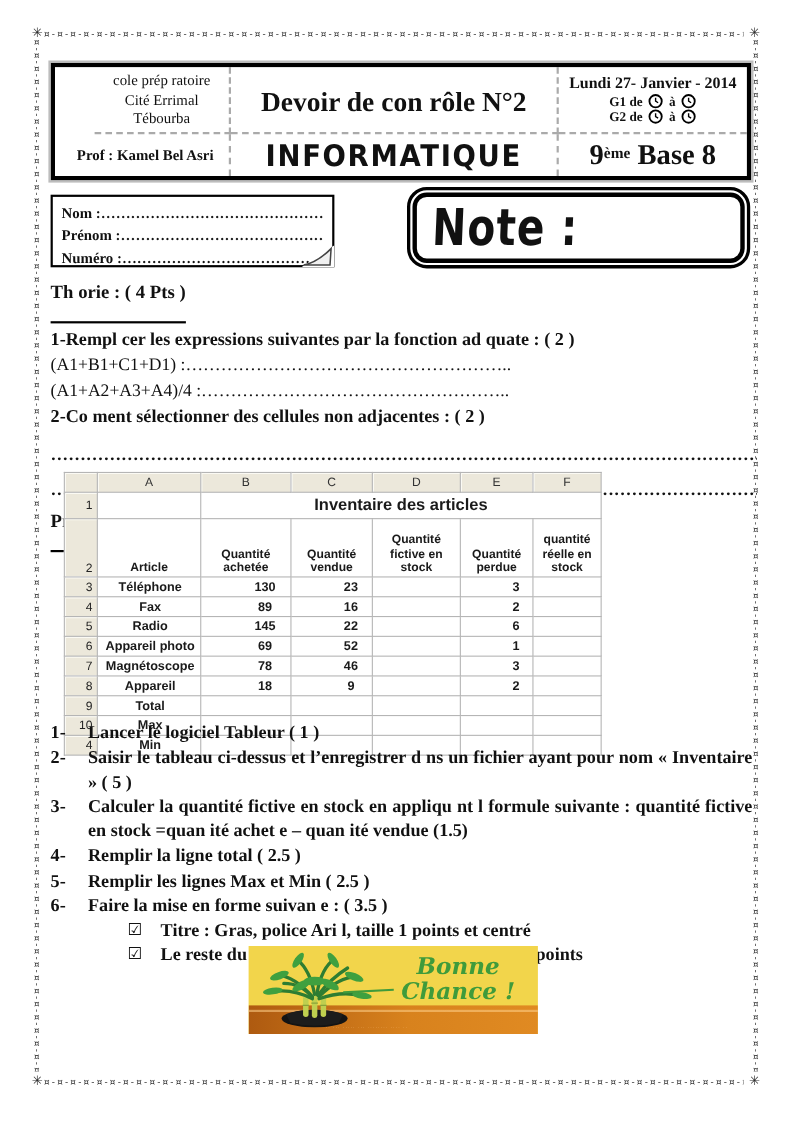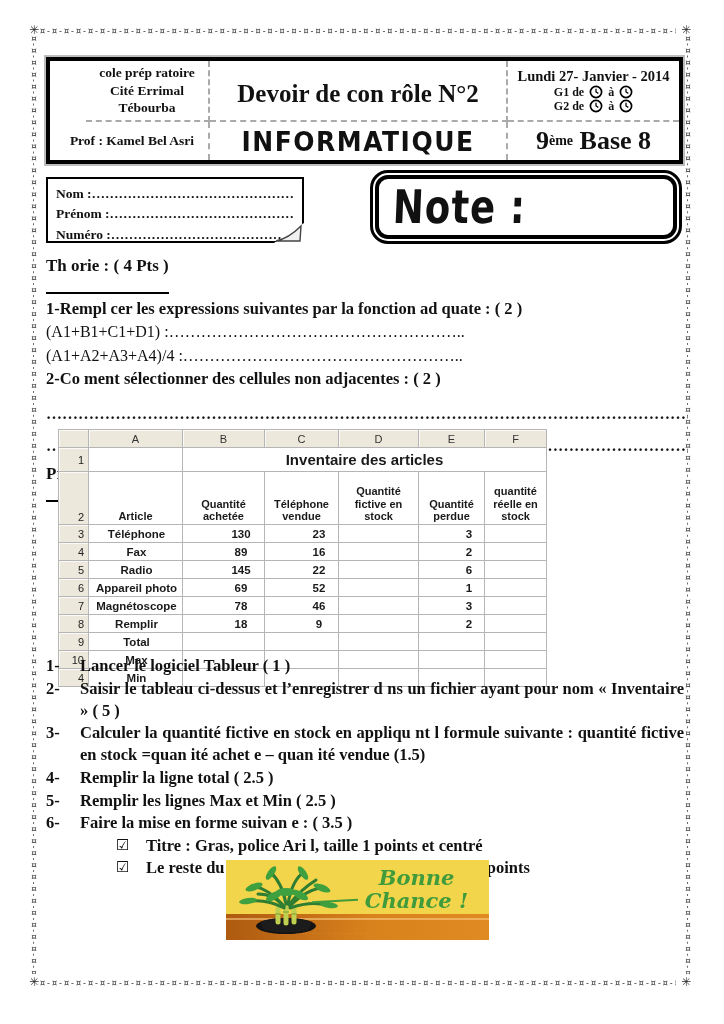--- a/index.html
+++ b/index.html
@@ -17,21 +17,21 @@
   .deco-corner{width:16px;height:16px;font-size:12px;line-height:16px;text-align:center;}
   .c-tl{left:26px;top:22px;} .c-tr{left:678px;top:22px;}
   .c-bl{left:26px;top:974px;} .c-br{left:678px;top:974px;}
 
   
   .hdr{position:absolute;left:46px;top:57px;width:629px;height:99px;
        border:4px solid #000;outline:2px solid #bdbdbd;background:#fff;
        display:grid;grid-template-columns:160px 298px 1fr;grid-template-rows:61px 1fr;}
   .hdr .cell{display:flex;align-items:center;justify-content:center;}
   .cell-school{border-right:2px dashed #aaa;border-bottom:2px dashed #aaa;flex-direction:column;
-       font-weight:bold;font-size:13.5px;line-height:1.3;text-align:right;margin-left:36px;}
+       font-weight:normal;font-size:13.5px;line-height:1.3;text-align:right;margin-left:36px;}
   .cell-title{border-right:2px dashed #aaa;border-bottom:2px dashed #aaa;align-items:flex-start;padding-top:6px;
        font-weight:bold;font-size:25px;}
   .cell-datetime{border-bottom:2px dashed #aaa;flex-direction:column;font-weight:bold;}
   .dt-date{font-size:14.5px;}
   .dt-g{font-size:12px;display:flex;align-items:center;gap:5px;line-height:1.2;}
   .clock{width:14px;height:14px;display:inline-block;}
   .cell-prof{border-right:2px dashed #aaa;justify-content:flex-start;padding-left:6px;
        font-weight:bold;font-size:13.5px;}
   .cell-subject{border-right:2px dashed #aaa;font-family:"DejaVu Sans",sans-serif;font-weight:800;
        font-size:25px;letter-spacing:1.5px;transform-origin:center;}
@@ -207,21 +207,21 @@
       </tr>
       <tr class="titler">
         <td class="rn">1</td>
         <td></td>
         <td class="sheet-title" colspan="5">Inventaire des articles</td>
       </tr>
       <tr class="head2">
         <td class="rn">2</td>
         <td class="h2">Article</td>
         <td class="h2">Quantité achetée</td>
-        <td class="h2">Téléphone vendue</td>
+        <td class="h2">Quantité vendue</td>
         <td class="h2">Quantité fictive en stock</td>
         <td class="h2">Quantité perdue</td>
         <td class="h2">quantité réelle en stock</td>
       </tr>
       </tbody>
         <tbody>
           <tr>
             <td class="rn">3</td>
             <td class="art">Téléphone</td>
             <td class="val">130</td>
@@ -261,21 +261,21 @@
             <td class="rn">7</td>
             <td class="art">Magnétoscope</td>
             <td class="val">78</td>
             <td class="val">46</td>
             <td class="val"></td>
             <td class="val">3</td>
             <td class="val"></td>
           </tr>
           <tr>
             <td class="rn">8</td>
-            <td class="art">Remplir</td>
+            <td class="art">Appareil</td>
             <td class="val">18</td>
             <td class="val">9</td>
             <td class="val"></td>
             <td class="val">2</td>
             <td class="val"></td>
           </tr>
           <tr>
             <td class="rn">9</td>
             <td class="art">Total</td>
             <td class="val"></td>

